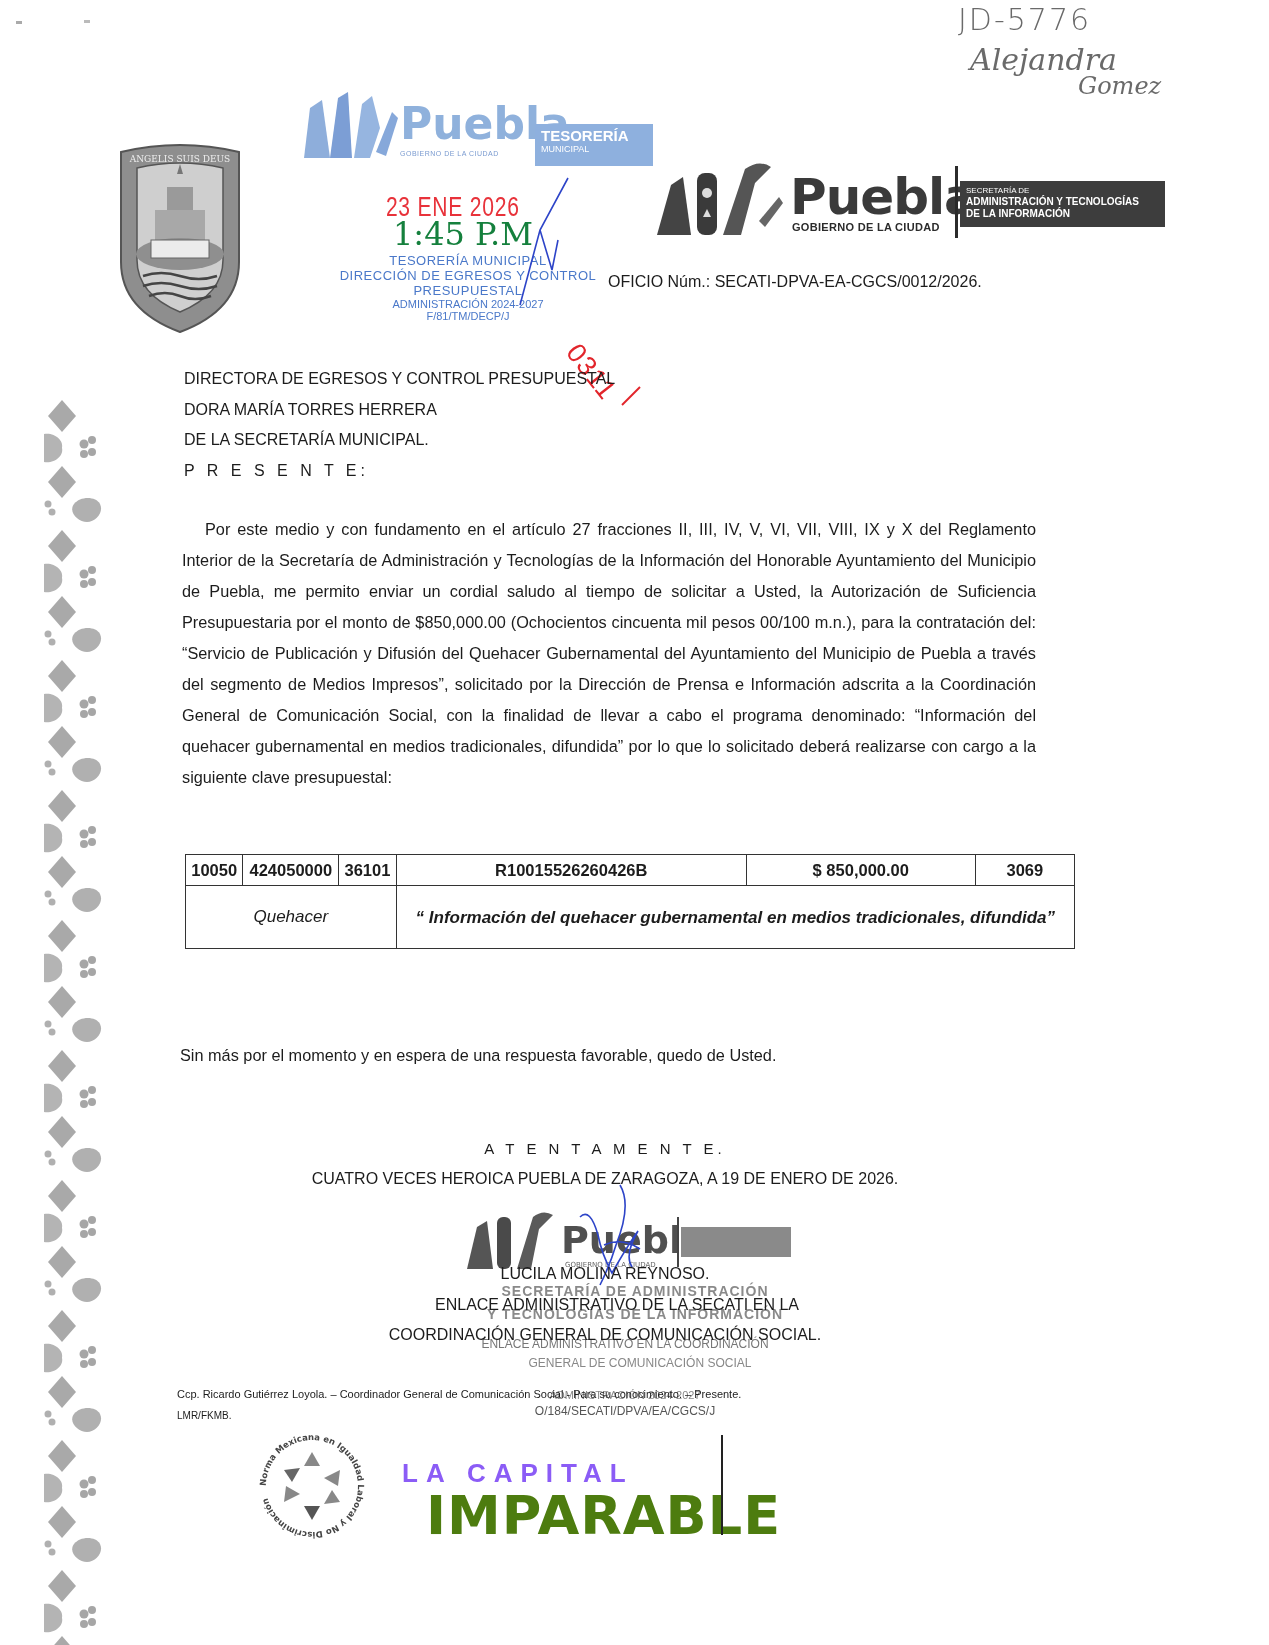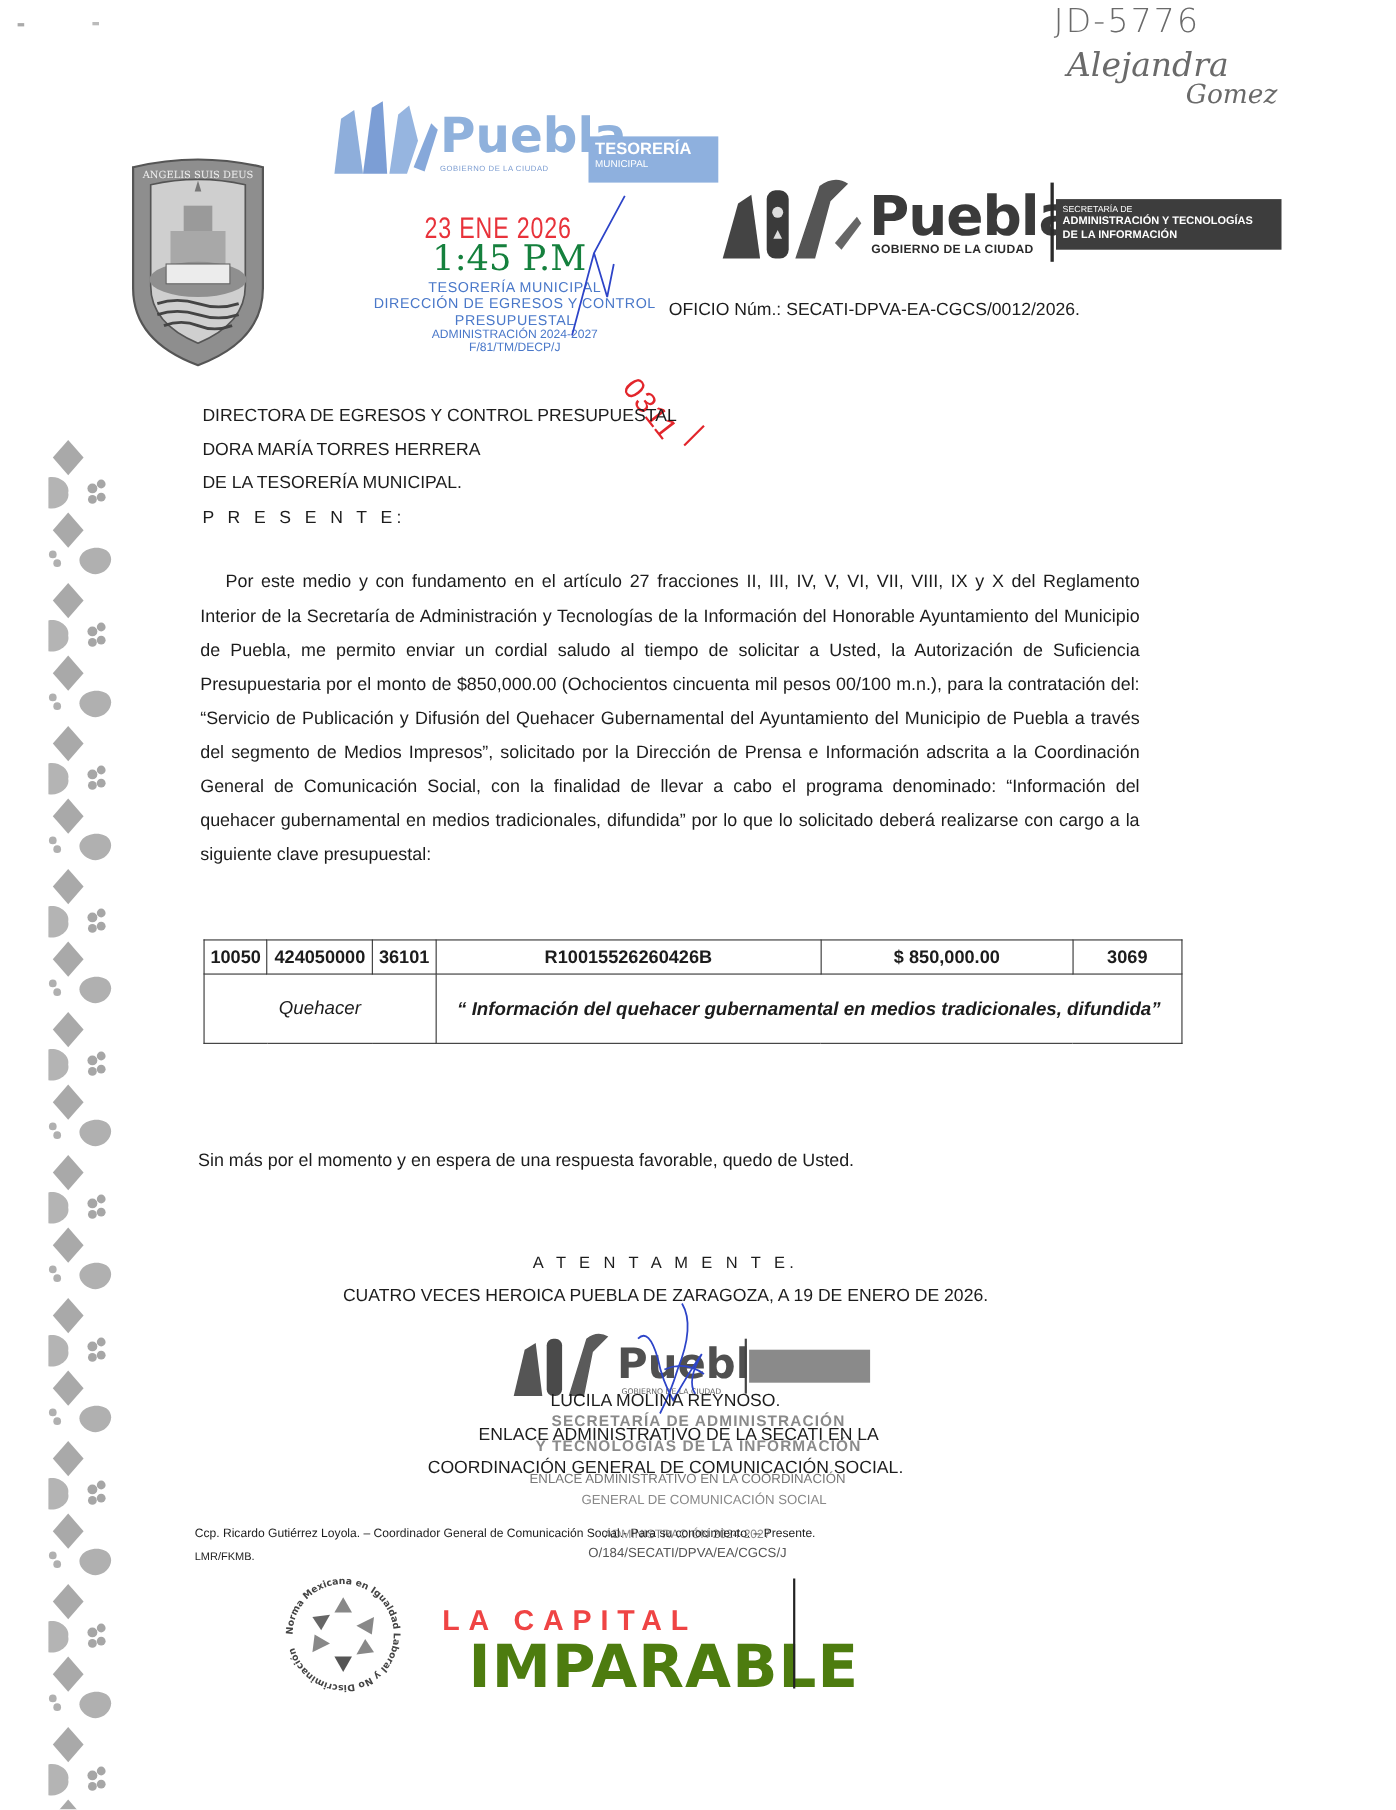--- a/index.html
+++ b/index.html
@@ -75,21 +75,21 @@
   #seal-3 { left: 0; width: 1250px; top: 1337px; text-align: center; font-size: 12px; color: #777; }
   #seal-4 { left: 0; width: 1280px; top: 1356px; text-align: center; font-size: 12px; color: #888; }
   #seal-5 { left: 0; width: 1250px; top: 1389px; text-align: center; font-size: 11px; color: #888; }
   #seal-6 { left: 0; width: 1250px; top: 1404px; text-align: center; font-size: 12px; color: #555; }
 
   #ccp { left: 177px; top: 1388px; font-size: 11px; }
   #initials { left: 177px; top: 1410px; font-size: 10px; }
 
   
   #norma-logo { left: 256px; top: 1430px; width: 112px; height: 112px; }
-  #capital-top { left: 402px; top: 1458px; font-size: 26px; font-weight: bold; color: #ef4444; letter-spacing: 8px; }
+  #capital-top { left: 402px; top: 1458px; font-size: 26px; font-weight: bold; color: #8b5cf6; letter-spacing: 8px; }
   #capital-bottom { left: 426px; top: 1484px; font-size: 54px; font-weight: 900; color: #4d7c0f; letter-spacing: 1px; font-family: "DejaVu Sans", sans-serif; }
   #footer-bar { left: 721px; top: 1435px; width: 2px; height: 100px; background: #222; }
 
   .sig-pen { stroke: #2d44c8; fill: none; stroke-width: 1.6; }
 </style>
 </head>
 <body>
 
 <svg id="side-border" class="abs" viewBox="0 0 62 1245">
   <defs>
@@ -185,21 +185,21 @@
   <span class="s1">SECRETARÍA DE</span>
   <span class="s2">ADMINISTRACIÓN Y TECNOLOGÍAS</span>
   <span class="s2">DE LA INFORMACIÓN</span>
 </div>
 
 <div id="oficio" class="abs">OFICIO Núm.: SECATI-DPVA-EA-CGCS/0012/2026.</div>
 
 <div id="recipient" class="abs">
   <div>DIRECTORA DE EGRESOS Y CONTROL PRESUPUESTAL</div>
   <div>DORA MARÍA TORRES HERRERA</div>
-  <div>DE LA TESORERÍA MUNICIPAL.</div>
+  <div>DE LA SECRETARÍA MUNICIPAL.</div>
   <div class="presente">P R E S E N T E:</div>
 </div>
 
 <div id="body-par" class="abs">Por este medio y con fundamento en el artículo 27 fracciones II, III, IV, V, VI, VII, VIII, IX y X del Reglamento Interior de la Secretaría de Administración y Tecnologías de la Información del Honorable Ayuntamiento del Municipio de Puebla, me permito enviar un cordial saludo al tiempo de solicitar a Usted, la Autorización de Suficiencia Presupuestaria por el monto de $850,000.00 (Ochocientos cincuenta mil pesos 00/100 m.n.), para la contratación del: “Servicio de Publicación y Difusión del Quehacer Gubernamental del Ayuntamiento del Municipio de Puebla a través del segmento de Medios Impresos”, solicitado por la Dirección de Prensa e Información adscrita a la Coordinación General de Comunicación Social, con la finalidad de llevar a cabo el programa denominado: “Información del quehacer gubernamental en medios tradicionales, difundida” por lo que lo solicitado deberá realizarse con cargo a la siguiente clave presupuestal:</div>
 
 <table id="budget-table" class="abs">
   <tbody>
   <tr>
     <td class="val">10050</td>
     <td class="val">424050000</td>

